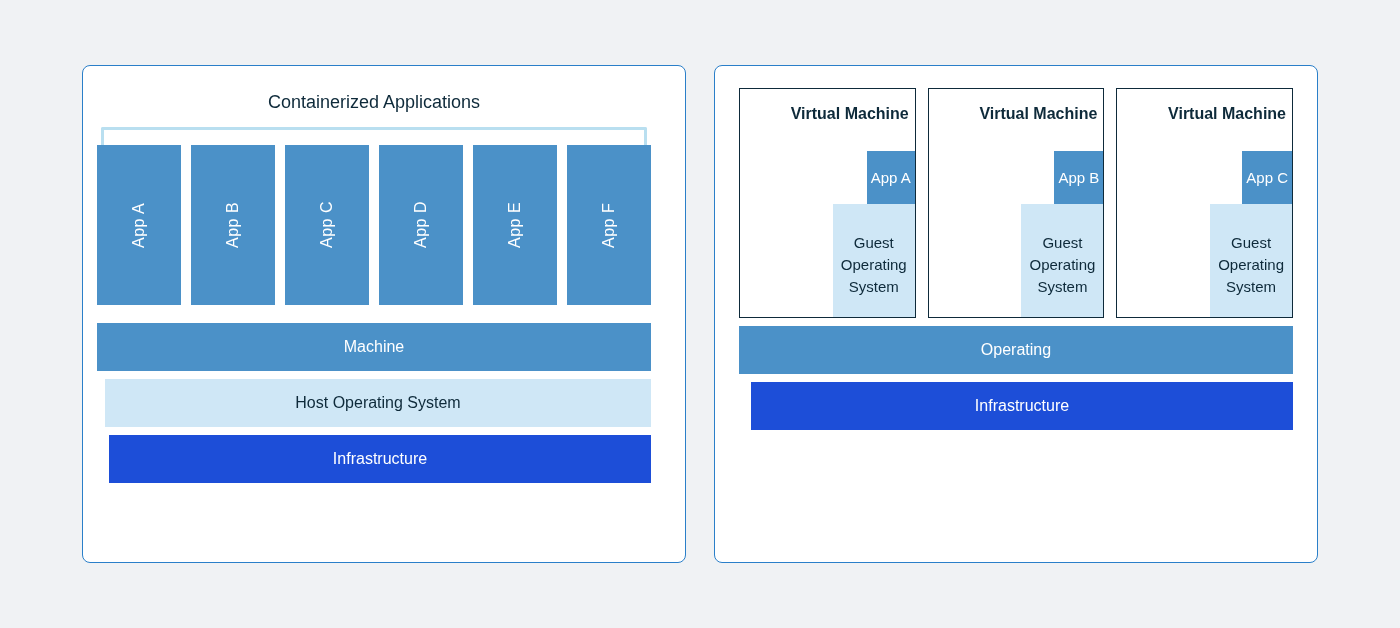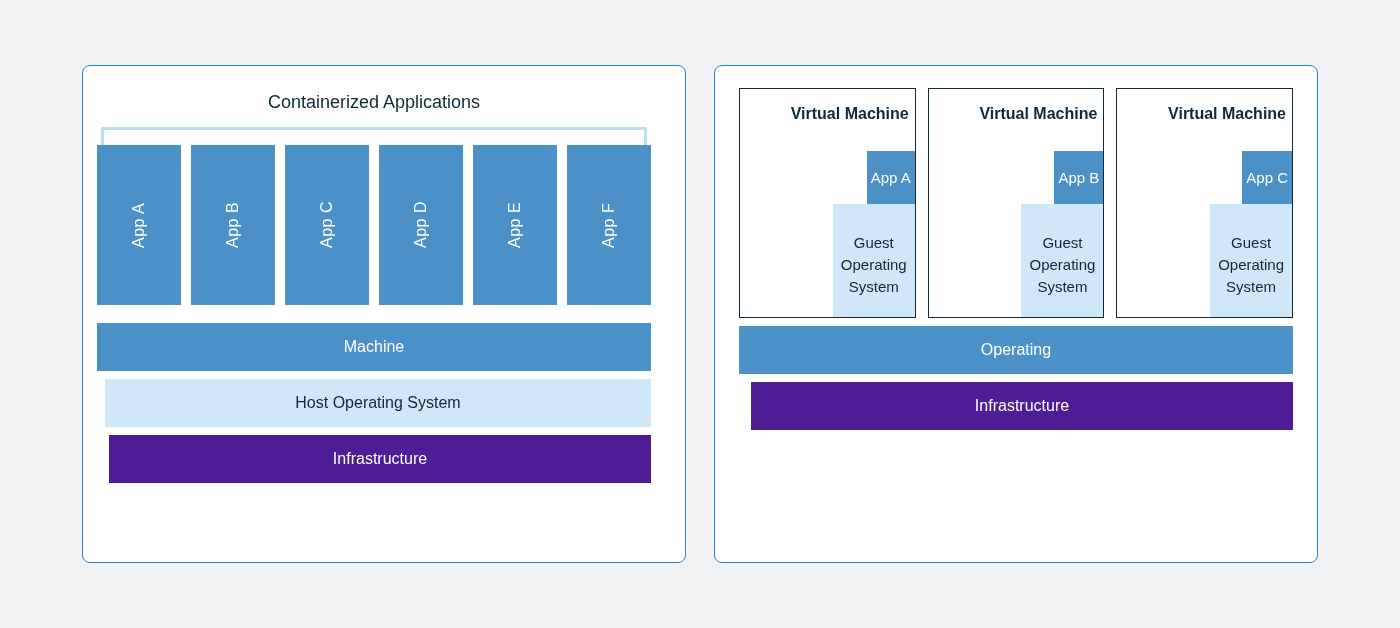--- a/index.html
+++ b/index.html
@@ -63,21 +63,21 @@
     .layer {
       height: 48px;
       display: flex;
       align-items: center;
       justify-content: center;
       font-size: 16px;
       margin-top: 8px;
     }
     .layer-blue   { background: #4b91c8; color: #fff; }
     .layer-lblue  { background: #cfe7f6; color: #0e2a3a; margin-left: 8px; }
-    .layer-green  { background: #4c1d95; color: #fff; margin-left: 12px; }
+    .layer-green  { background: #1d4ed8; color: #fff; margin-left: 12px; }
     
     .vm-row {
       display: flex;
       gap: 12px;
     }
     .vm-box {
       flex: 1;
       border: 1.5px solid #0e2a3a;
       background: #fff;
       display: flex;

